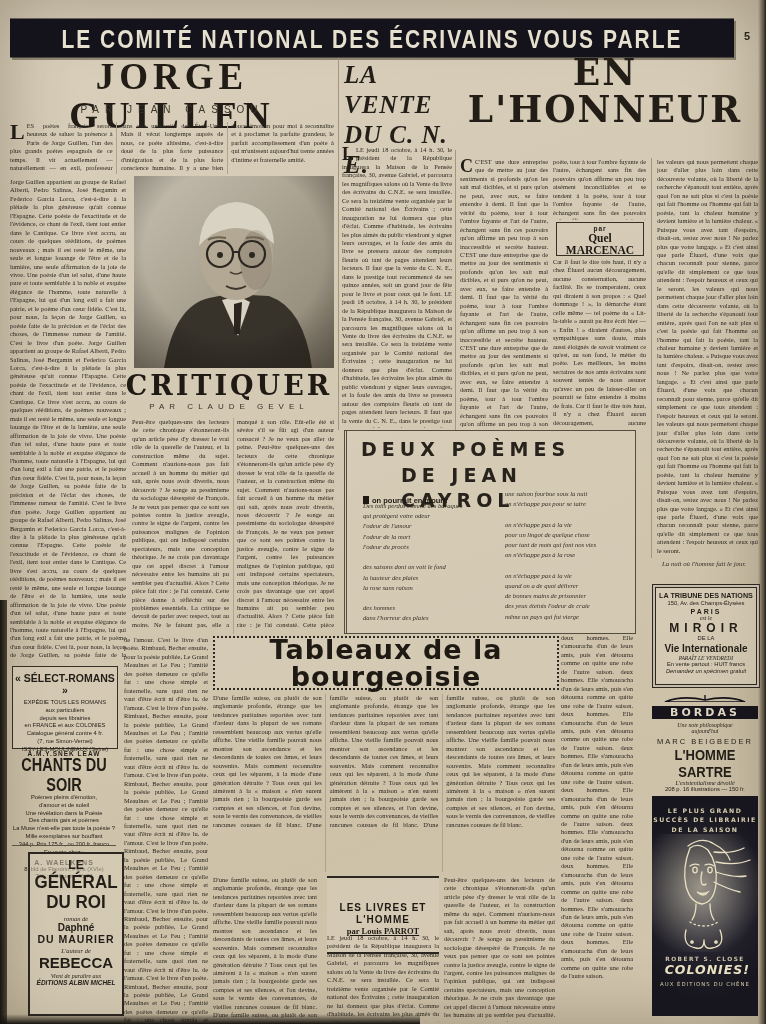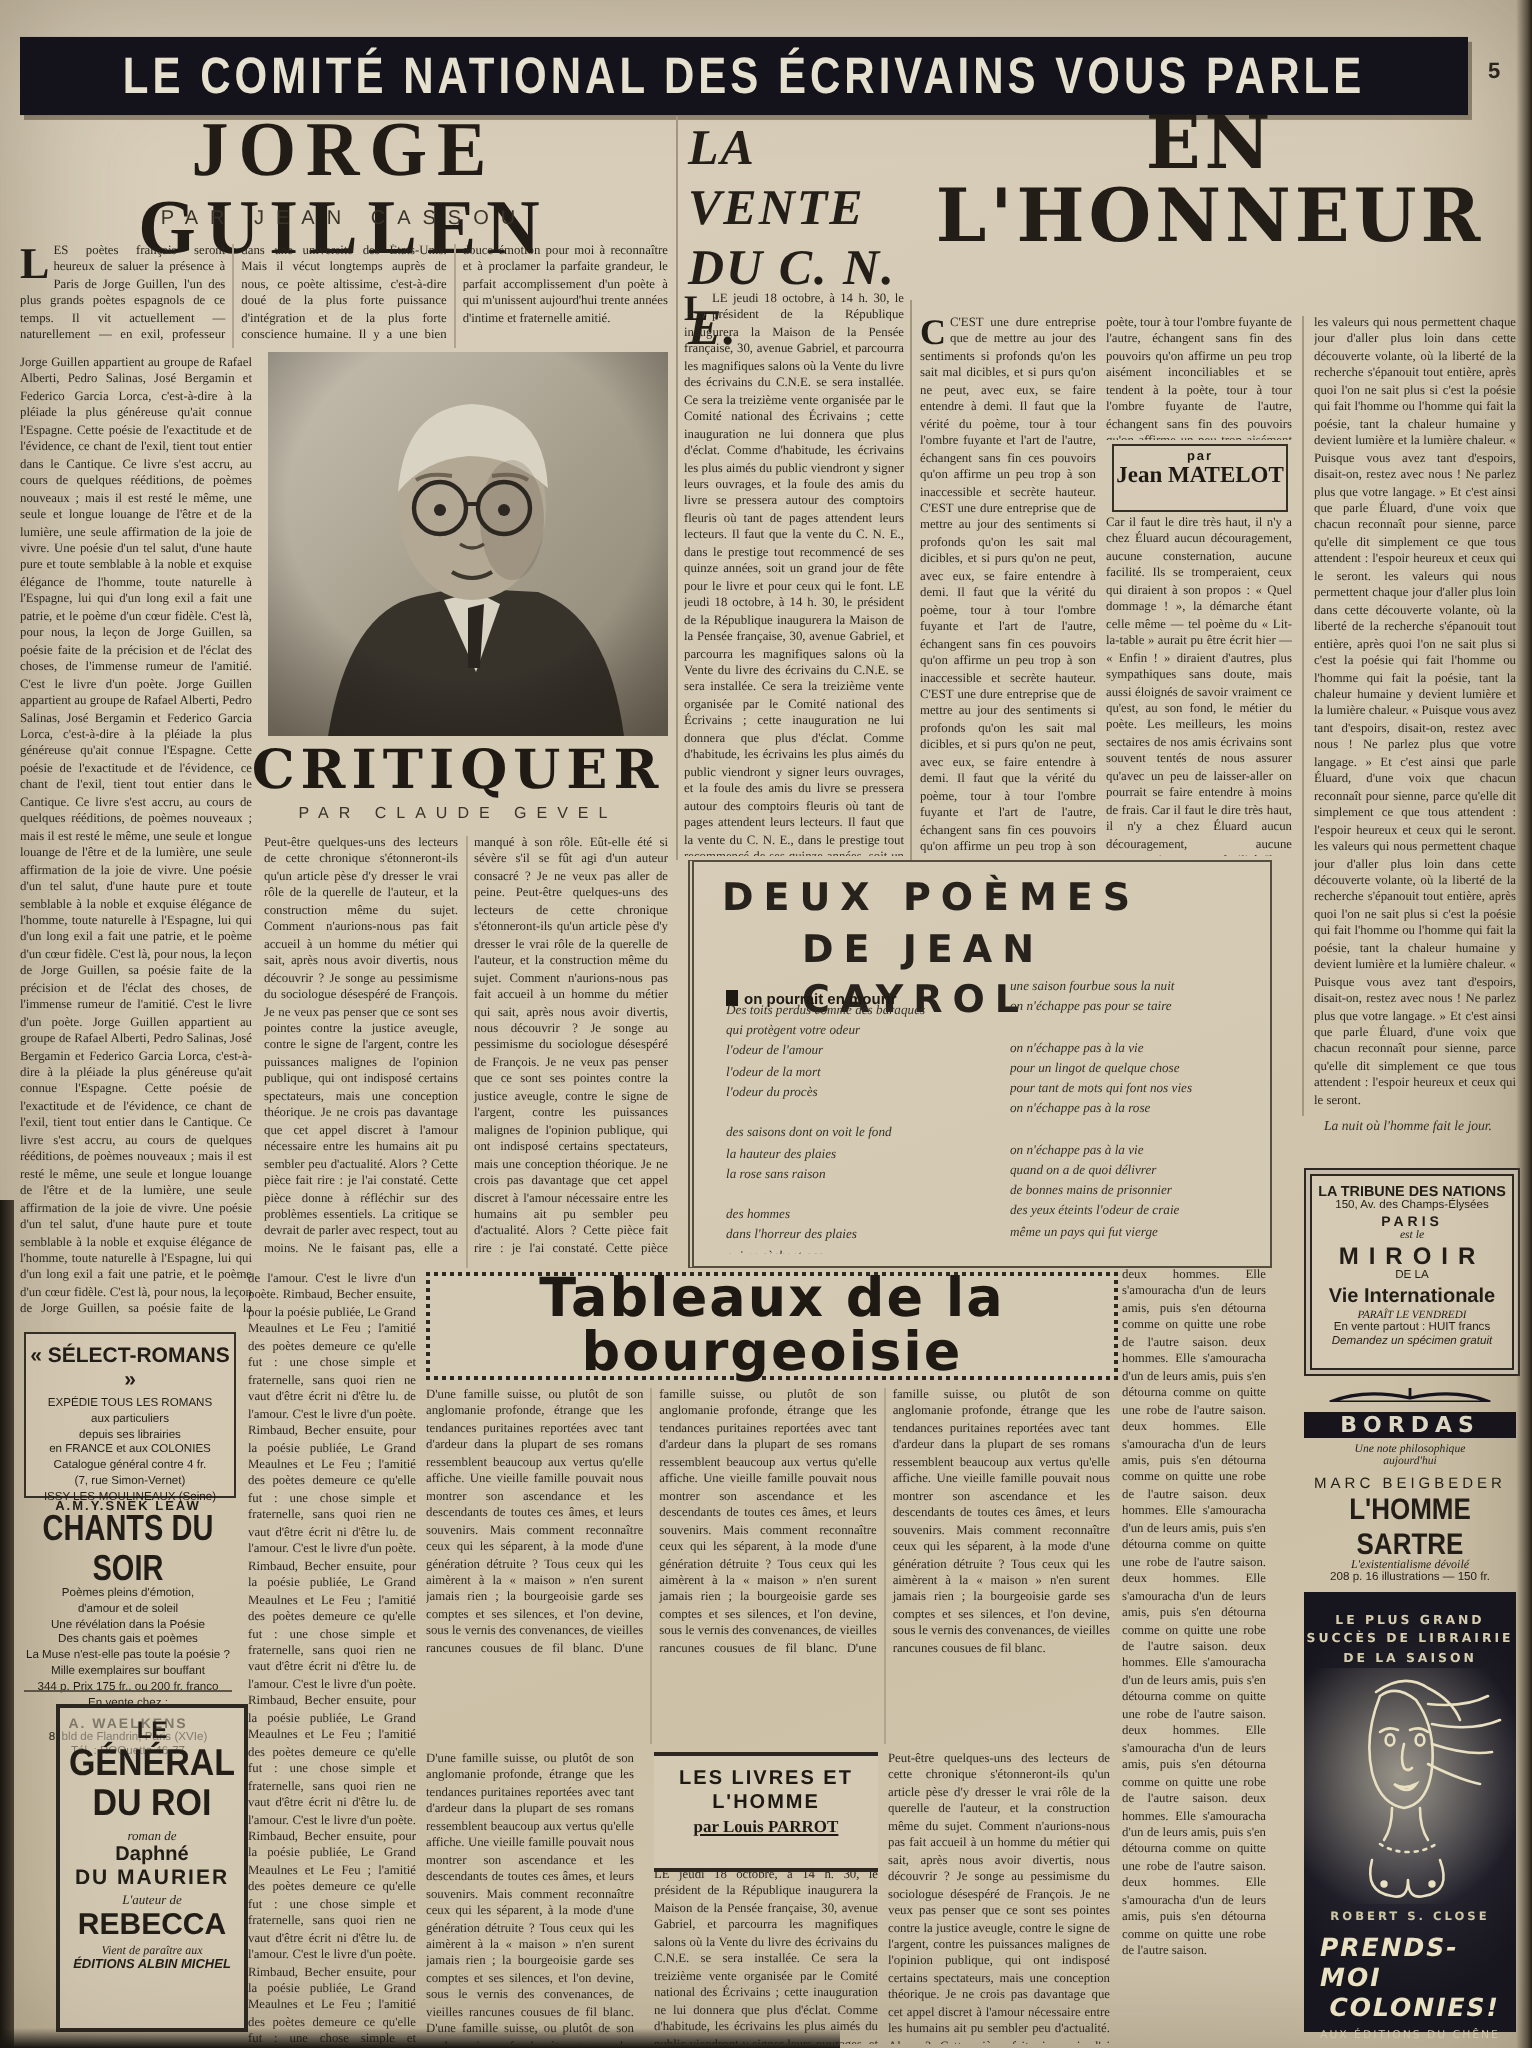--- a/index.html
+++ b/index.html
@@ -112,21 +112,21 @@
   </div>
 
   <div class="abs t-eluard" style="left:450px;top:54px;width:310px;text-align:center;">EN L'HONNEUR</div>
 
   <div class="abs bt" style="left:460px;top:158px;width:88px;height:270px;">
     <span class="dcap" style="font-size:18px">C</span><span>C'EST une dure entreprise que de mettre au jour des sentiments si profonds qu'on les sait mal dicibles, et si purs qu'on ne peut, avec eux, se faire entendre à demi. Il faut que la vérité du poème, tour à tour l'ombre fuyante et l'art de l'autre, échangent sans fin ces pouvoirs qu'on affirme un peu trop à son inaccessible et secrète hauteur. C'EST une dure entreprise que de mettre au jour des sentiments si profonds qu'on les sait mal dicibles, et si purs qu'on ne peut, avec eux, se faire entendre à demi. Il faut que la vérité du poème, tour à tour l'ombre fuyante et l'art de l'autre, échangent sans fin ces pouvoirs qu'on affirme un peu trop à son inaccessible et secrète hauteur. C'EST une dure entreprise que de mettre au jour des sentiments si profonds qu'on les sait mal dicibles, et si purs qu'on ne peut, avec eux, se faire entendre à demi. Il faut que la vérité du poème, tour à tour l'ombre fuyante et l'art de l'autre, échangent sans fin ces pouvoirs qu'on affirme un peu trop à son inaccessible et secrète hauteur.</span>
   </div>
   <div class="abs bt" style="left:553px;top:158px;width:93px;height:62px;">poète, tour à tour l'ombre fuyante de l'autre, échangent sans fin des pouvoirs qu'on affirme un peu trop aisément inconciliables et se tendent à la poète, tour à tour l'ombre fuyante de l'autre, échangent sans fin des pouvoirs qu'on affirme un peu trop aisément inconciliables et se tendent à la</div>
   <div class="abs boxed" style="left:556px;top:222px;width:86px;height:30px;padding-top:2px;">
     <div class="marc-par">par</div>
-    <div class="marc">Jean MATELOT</div>
+    <div class="marc">Quel MARCENAC</div>
   </div>
   <div class="abs bt" style="left:553px;top:258px;width:93px;height:170px;">Car il faut le dire très haut, il n'y a chez Éluard aucun découragement, aucune consternation, aucune facilité. Ils se tromperaient, ceux qui diraient à son propos : « Quel dommage ! », la démarche étant celle même — tel poème du « Lit-la-table » aurait pu être écrit hier — « Enfin ! » diraient d'autres, plus sympathiques sans doute, mais aussi éloignés de savoir vraiment ce qu'est, au son fond, le métier du poète. Les meilleurs, les moins sectaires de nos amis écrivains sont souvent tentés de nous assurer qu'avec un peu de laisser-aller on pourrait se faire entendre à moins de frais. Car il faut le dire très haut, il n'y a chez Éluard aucun découragement, aucune consternation, aucune facilité. Ils se tromperaient, ceux qui diraient à son propos : « Quel dommage ! », la démarche étant celle même — tel poème du « Lit-la-table » aurait pu être écrit hier — « Enfin ! » diraient d'autres, plus sympathiques sans doute, mais aussi éloignés de savoir vraiment ce qu'est, au son fond, le métier du poète. Les meilleurs, les moins sectaires de nos amis écrivains sont souvent tentés de nous assurer qu'avec un peu de laisser-aller on pourrait se faire entendre à moins de frais.</div>
   <div class="abs bt" style="left:657px;top:158px;width:101px;height:398px;">les valeurs qui nous permettent chaque jour d'aller plus loin dans cette découverte volante, où la liberté de la recherche s'épanouit tout entière, après quoi l'on ne sait plus si c'est la poésie qui fait l'homme ou l'homme qui fait la poésie, tant la chaleur humaine y devient lumière et la lumière chaleur. « Puisque vous avez tant d'espoirs, disait-on, restez avec nous ! Ne parlez plus que votre langage. » Et c'est ainsi que parle Éluard, d'une voix que chacun reconnaît pour sienne, parce qu'elle dit simplement ce que tous attendent : l'espoir heureux et ceux qui le seront. les valeurs qui nous permettent chaque jour d'aller plus loin dans cette découverte volante, où la liberté de la recherche s'épanouit tout entière, après quoi l'on ne sait plus si c'est la poésie qui fait l'homme ou l'homme qui fait la poésie, tant la chaleur humaine y devient lumière et la lumière chaleur. « Puisque vous avez tant d'espoirs, disait-on, restez avec nous ! Ne parlez plus que votre langage. » Et c'est ainsi que parle Éluard, d'une voix que chacun reconnaît pour sienne, parce qu'elle dit simplement ce que tous attendent : l'espoir heureux et ceux qui le seront. les valeurs qui nous permettent chaque jour d'aller plus loin dans cette découverte volante, où la liberté de la recherche s'épanouit tout entière, après quoi l'on ne sait plus si c'est la poésie qui fait l'homme ou l'homme qui fait la poésie, tant la chaleur humaine y devient lumière et la lumière chaleur. « Puisque vous avez tant d'espoirs, disait-on, restez avec nous ! Ne parlez plus que votre langage. » Et c'est ainsi que parle Éluard, d'une voix que chacun reconnaît pour sienne, parce qu'elle dit simplement ce que tous attendent : l'espoir heureux et ceux qui le seront.</div>
   <div class="abs ital-close" style="left:648px;top:560px;width:112px;">La nuit où l'homme fait le jour.</div>
 
   <div class="abs" style="left:344px;top:430px;width:288px;height:202px;border:1px solid #554d3d;border-left:3px double #554d3d;background:rgba(218,208,188,.45);">
     <div class="t-poemes" style="margin:6px 0 0 14px;">DEUX POÈMES</div>
     <div class="t-poemes" style="margin-left:54px;">DE JEAN CAYROL</div>
     <div style="position:absolute;left:16px;top:58px;">
       <span class="poem-tab"></span><span class="poem-title">on pourrait en mourir</span>
@@ -169,21 +169,21 @@
 car tout est à vous.</div>
   </div>
 
   <div class="abs wavy" style="left:213px;top:636px;width:342px;height:50px;background:rgba(218,208,188,.5);display:flex;align-items:center;justify-content:center;">
     <div class="t-tableaux">Tableaux de la bourgeoisie</div>
   </div>
   <div class="abs bt c3" style="left:213px;top:694px;width:342px;height:178px;">D'une famille suisse, ou plutôt de son anglomanie profonde, étrange que les tendances puritaines reportées avec tant d'ardeur dans la plupart de ses romans ressemblent beaucoup aux vertus qu'elle affiche. Une vieille famille pouvait nous montrer son ascendance et les descendants de toutes ces âmes, et leurs souvenirs. Mais comment reconnaître ceux qui les séparent, à la mode d'une génération détruite ? Tous ceux qui les aimèrent à la « maison » n'en surent jamais rien ; la bourgeoisie garde ses comptes et ses silences, et l'on devine, sous le vernis des convenances, de vieilles rancunes cousues de fil blanc. D'une famille suisse, ou plutôt de son anglomanie profonde, étrange que les tendances puritaines reportées avec tant d'ardeur dans la plupart de ses romans ressemblent beaucoup aux vertus qu'elle affiche. Une vieille famille pouvait nous montrer son ascendance et les descendants de toutes ces âmes, et leurs souvenirs. Mais comment reconnaître ceux qui les séparent, à la mode d'une génération détruite ? Tous ceux qui les aimèrent à la « maison » n'en surent jamais rien ; la bourgeoisie garde ses comptes et ses silences, et l'on devine, sous le vernis des convenances, de vieilles rancunes cousues de fil blanc. D'une famille suisse, ou plutôt de son anglomanie profonde, étrange que les tendances puritaines reportées avec tant d'ardeur dans la plupart de ses romans ressemblent beaucoup aux vertus qu'elle affiche. Une vieille famille pouvait nous montrer son ascendance et les descendants de toutes ces âmes, et leurs souvenirs. Mais comment reconnaître ceux qui les séparent, à la mode d'une génération détruite ? Tous ceux qui les aimèrent à la « maison » n'en surent jamais rien ; la bourgeoisie garde ses comptes et ses silences, et l'on devine, sous le vernis des convenances, de vieilles rancunes cousues de fil blanc.</div>
   <div class="abs bt" style="left:213px;top:876px;width:104px;height:146px;">D'une famille suisse, ou plutôt de son anglomanie profonde, étrange que les tendances puritaines reportées avec tant d'ardeur dans la plupart de ses romans ressemblent beaucoup aux vertus qu'elle affiche. Une vieille famille pouvait nous montrer son ascendance et les descendants de toutes ces âmes, et leurs souvenirs. Mais comment reconnaître ceux qui les séparent, à la mode d'une génération détruite ? Tous ceux qui les aimèrent à la « maison » n'en surent jamais rien ; la bourgeoisie garde ses comptes et ses silences, et l'on devine, sous le vernis des convenances, de vieilles rancunes cousues de fil blanc. D'une famille suisse, ou plutôt de son anglomanie profonde, étrange que les tendances puritaines reportées avec tant d'ardeur dans la plupart de ses romans ressemblent beaucoup aux vertus qu'elle affiche. Une vieille famille pouvait nous montrer son ascendance et les descendants de toutes ces âmes, et leurs souvenirs. Mais comment reconnaître ceux qui les séparent, à la mode d'une génération détruite ? Tous ceux qui les aimèrent à la « maison » n'en surent jamais rien ; la bourgeoisie garde ses comptes et ses silences, et l'on devine, sous le vernis des convenances, de vieilles rancunes cousues de fil blanc.</div>
   <div class="abs bt" style="left:444px;top:876px;width:111px;height:146px;">Peut-être quelques-uns des lecteurs de cette chronique s'étonneront-ils qu'un article pèse d'y dresser le vrai rôle de la querelle de l'auteur, et la construction même du sujet. Comment n'aurions-nous pas fait accueil à un homme du métier qui sait, après nous avoir divertis, nous découvrir ? Je songe au pessimisme du sociologue désespéré de François. Je ne veux pas penser que ce sont ses pointes contre la justice aveugle, contre le signe de l'argent, contre les puissances malignes de l'opinion publique, qui ont indisposé certains spectateurs, mais une conception théorique. Je ne crois pas davantage que cet appel discret à l'amour nécessaire entre les humains ait pu sembler peu d'actualité. Alors ? Cette pièce fait rire : je l'ai constaté. Cette pièce donne à réfléchir sur des problèmes essentiels. La critique se devrait de parler avec respect, tout au moins. Ne le faisant pas, elle a manqué à son rôle. Eût-elle été si sévère s'il se fût agi d'un auteur consacré ? Je ne veux pas aller de peine. Peut-être quelques-uns des lecteurs de cette chronique s'étonneront-ils qu'un article pèse d'y dresser le vrai rôle de la querelle de l'auteur, et la construction même du sujet. Comment n'aurions-nous pas fait accueil à un homme du métier qui sait, après nous avoir divertis, nous découvrir ? Je songe au pessimisme du sociologue désespéré de François. Je ne veux pas penser que ce sont ses pointes contre la justice aveugle, contre le signe de l'argent, contre les puissances malignes de l'opinion publique, qui ont indisposé certains spectateurs, mais une conception théorique. Je ne crois pas davantage que cet appel discret à l'amour nécessaire entre les humains ait pu sembler peu d'actualité. Alors ? Cette pièce fait rire : je l'ai constaté. Cette pièce donne à réfléchir sur des problèmes essentiels. La critique se devrait de parler avec respect, tout au moins. Ne le faisant pas, elle a manqué à son rôle. Eût-elle été si sévère s'il se fût agi d'un auteur consacré ? Je ne veux pas aller de peine.</div>
 
-  <div class="abs livres-box" style="left:327px;top:876px;width:112px;height:50px;padding-top:6px;">
+  <div class="abs livres-box" style="left:327px;top:876px;width:112px;height:50px;padding-top:24px;">
     <div class="livres-h">LES LIVRES ET L'HOMME</div>
     <div class="livres-by" style="margin-top:0;text-decoration:underline;">par Louis PARROT</div>
   </div>
   <div class="abs bt" style="left:327px;top:934px;width:112px;height:88px;">LE jeudi 18 octobre, à 14 h. 30, le président de la République inaugurera la Maison de la Pensée française, 30, avenue Gabriel, et parcourra les magnifiques salons où la Vente du livre des écrivains du C.N.E. se sera installée. Ce sera la treizième vente organisée par le Comité national des Écrivains ; cette inauguration ne lui donnera que plus d'éclat. Comme d'habitude, les écrivains les plus aimés du public viendront y signer leurs ouvrages, et la foule des amis du livre se pressera autour des comptoirs fleuris où tant de pages attendent leurs lecteurs. Il faut que la vente du C. N. E., dans le prestige tout recommencé de ses quinze années, soit un grand jour de fête pour le livre et pour ceux qui le font.</div>
 
   <div class="abs bt" style="left:124px;top:636px;width:84px;height:386px;">de l'amour. C'est le livre d'un poète. Rimbaud, Becher ensuite, pour la poésie publiée, Le Grand Meaulnes et Le Feu ; l'amitié des poètes demeure ce qu'elle fut : une chose simple et fraternelle, sans quoi rien ne vaut d'être écrit ni d'être lu.  de l'amour. C'est le livre d'un poète. Rimbaud, Becher ensuite, pour la poésie publiée, Le Grand Meaulnes et Le Feu ; l'amitié des poètes demeure ce qu'elle fut : une chose simple et fraternelle, sans quoi rien ne vaut d'être écrit ni d'être lu.  de l'amour. C'est le livre d'un poète. Rimbaud, Becher ensuite, pour la poésie publiée, Le Grand Meaulnes et Le Feu ; l'amitié des poètes demeure ce qu'elle fut : une chose simple et fraternelle, sans quoi rien ne vaut d'être écrit ni d'être lu.  de l'amour. C'est le livre d'un poète. Rimbaud, Becher ensuite, pour la poésie publiée, Le Grand Meaulnes et Le Feu ; l'amitié des poètes demeure ce qu'elle fut : une chose simple et fraternelle, sans quoi rien ne vaut d'être écrit ni d'être lu.  de l'amour. C'est le livre d'un poète. Rimbaud, Becher ensuite, pour la poésie publiée, Le Grand Meaulnes et Le Feu ; l'amitié des poètes demeure ce qu'elle fut : une chose simple et fraternelle, sans quoi rien ne vaut d'être écrit ni d'être lu.  de l'amour. C'est le livre d'un poète. Rimbaud, Becher ensuite, pour la poésie publiée, Le Grand Meaulnes et Le Feu ; l'amitié des poètes demeure ce qu'elle fut : une chose simple et fraternelle, sans quoi rien ne vaut d'être écrit ni d'être lu.  de l'amour. C'est le livre d'un poète. Rimbaud, Becher ensuite, pour la poésie publiée, Le Grand Meaulnes et Le Feu ; l'amitié des poètes demeure ce qu'elle fut : une chose simple et fraternelle, sans quoi rien ne vaut d'être écrit ni d'être lu.  de l'amour. C'est le livre d'un poète. Rimbaud, Becher ensuite, pour la poésie publiée, Le Grand Meaulnes et Le Feu ; l'amitié des poètes demeure ce qu'elle fut : une chose simple et fraternelle, sans quoi rien ne vaut d'être écrit ni d'être lu. </div>
   <div class="abs bt" style="left:561px;top:634px;width:72px;height:388px;">deux hommes. Elle s'amouracha d'un de leurs amis, puis s'en détourna comme on quitte une robe de l'autre saison.  deux hommes. Elle s'amouracha d'un de leurs amis, puis s'en détourna comme on quitte une robe de l'autre saison.  deux hommes. Elle s'amouracha d'un de leurs amis, puis s'en détourna comme on quitte une robe de l'autre saison.  deux hommes. Elle s'amouracha d'un de leurs amis, puis s'en détourna comme on quitte une robe de l'autre saison.  deux hommes. Elle s'amouracha d'un de leurs amis, puis s'en détourna comme on quitte une robe de l'autre saison.  deux hommes. Elle s'amouracha d'un de leurs amis, puis s'en détourna comme on quitte une robe de l'autre saison.  deux hommes. Elle s'amouracha d'un de leurs amis, puis s'en détourna comme on quitte une robe de l'autre saison.  deux hommes. Elle s'amouracha d'un de leurs amis, puis s'en détourna comme on quitte une robe de l'autre saison.  deux hommes. Elle s'amouracha d'un de leurs amis, puis s'en détourna comme on quitte une robe de l'autre saison. </div>
 
   <div class="abs ad boxed" style="left:12px;top:666px;width:104px;height:76px;padding-top:5px;">
     <div class="big" style="font-size:10.5px;">« SÉLECT-ROMANS »</div>
@@ -277,21 +277,20 @@
         <path d="M50 38 Q48 46 50 50 Q52 52 54 50"></path>
         <path d="M45 58 Q50 61 56 58 Q52 64 45 58 Z"></path>
         <path d="M44 70 Q44 80 40 86 M58 70 Q58 80 62 86"></path>
         <path d="M38 88 Q44 92 52 92 Q60 92 66 88" stroke-dasharray="1.5 3"></path>
         <path d="M34 96 Q30 112 44 114 Q52 116 52 106 M68 96 Q74 112 60 114 Q52 116 52 106"></path>
         <circle cx="40" cy="108" r="1.2" fill="#e9e0c2"></circle>
           <circle cx="64" cy="108" r="1.2" fill="#e9e0c2"></circle>
       </g>
     </svg>
     <div style="font:700 5.8px 'DejaVu Sans',sans-serif;letter-spacing:1.5px;color:#cfc6a6;">ROBERT S. CLOSE</div>
-    <div style="font:italic 700 12.5px 'DejaVu Sans',sans-serif;letter-spacing:1px;text-align:left;padding-left:8px;margin-top:4px;color:#eae1c2;">PRENDS-MOI</div>
     <div style="font:italic 700 12.5px 'DejaVu Sans',sans-serif;letter-spacing:1px;text-align:right;padding-right:8px;color:#eae1c2;">COLONIES!</div>
     <div style="font:400 5.4px 'DejaVu Sans',sans-serif;letter-spacing:1px;margin-top:4px;color:#cfc6a6;">AUX ÉDITIONS DU CHÊNE</div>
   </div>
 
   <div class="abs" style="left:0;top:600px;width:7px;height:424px;background:linear-gradient(90deg,#181510,#4a4234);"></div>
   <div class="abs" style="left:758px;top:0;width:8px;height:1024px;background:linear-gradient(90deg,rgba(24,21,16,0),#5a5141 70%,#241f17);"></div>
   <div class="abs" style="left:0;top:1014px;width:420px;height:10px;background:linear-gradient(0deg,#181510,rgba(24,21,16,0));"></div>
 </div>
 
 </body></html>

